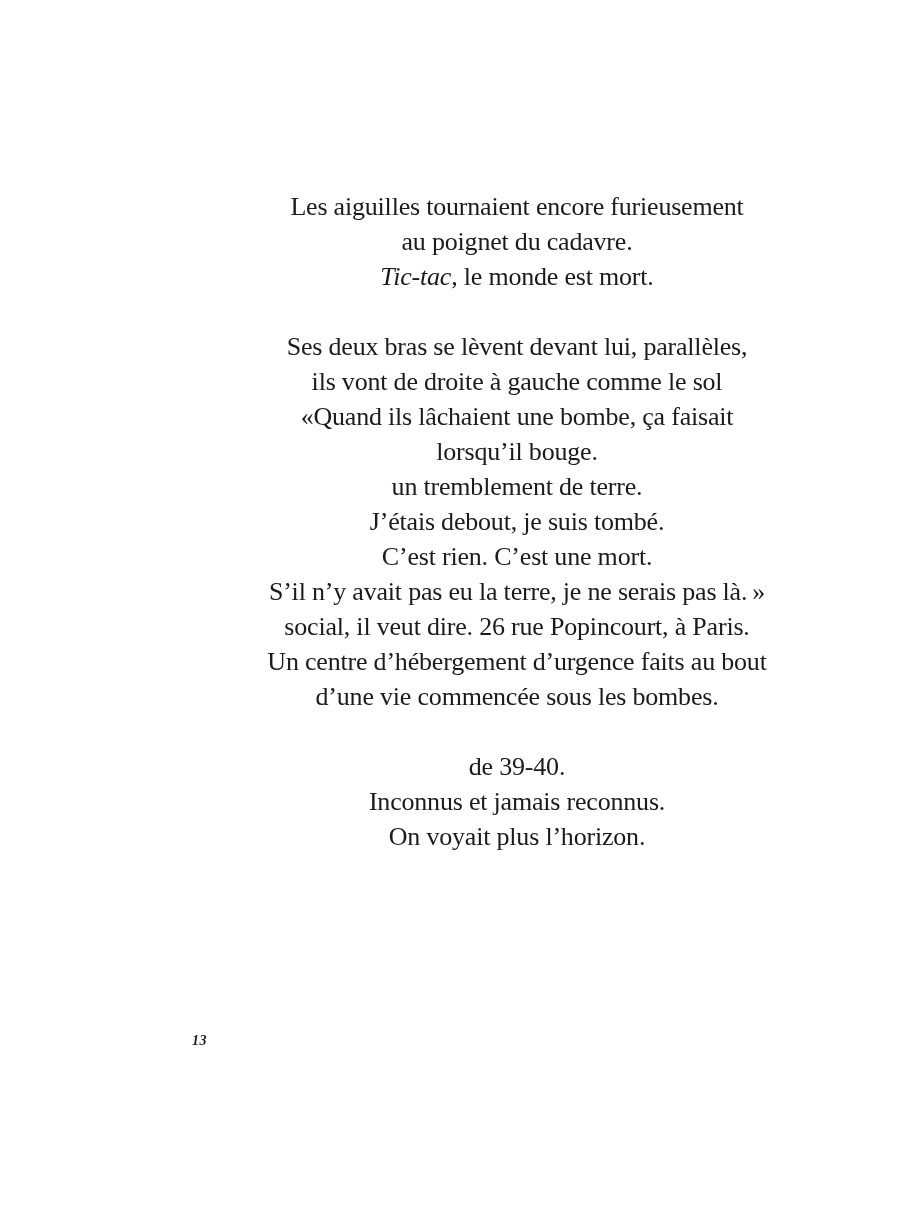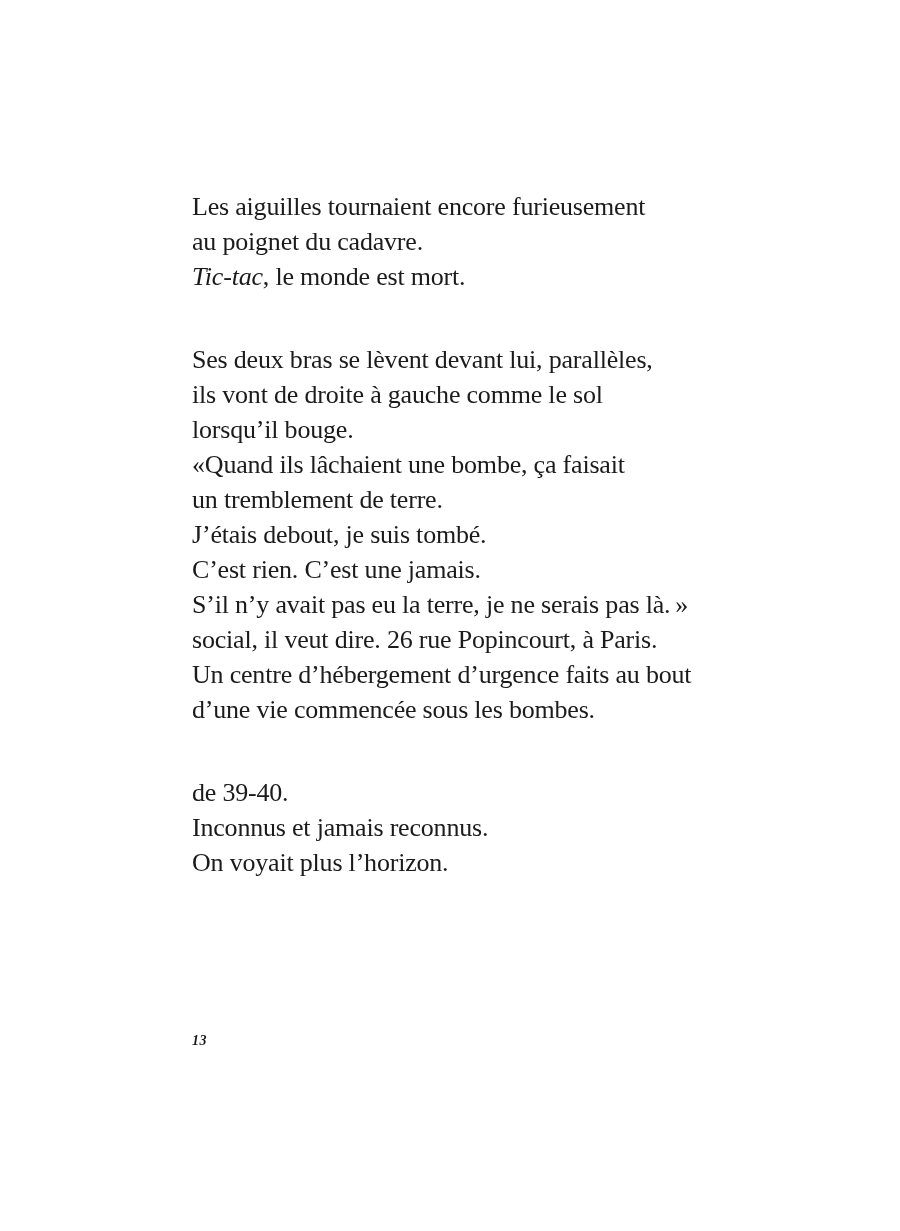--- a/index.html
+++ b/index.html
@@ -23,24 +23,25 @@
   .text-block {
     position: absolute;
     left: 192px;
     top: 189px;
     width: 650px;
     font-size: 26px;
     line-height: 35px;
     letter-spacing: -0.2px;
   }
   .para + .para {
-    margin-top: 48px;
+    margin-top: 35px;
   }
   .line {
     white-space: nowrap;
+    text-align: center;
   }
   .it {
     font-style: italic;
     margin-top: 40px;
   }
   .page-number {
     position: absolute;
     left: 192px;
     top: 1028px;
     font-size: 14px;
@@ -56,25 +57,25 @@
 <div class="page">
   <main class="text-block">
       <div class="para">
         <div class="line"><span>Les aiguilles tournaient encore furieusement</span></div>
         <div class="line"><span>au poignet du cadavre.</span></div>
         <div class="line"><span class="it">Tic-tac</span><span>, le monde est mort.</span></div>
       </div>
       <div class="para">
         <div class="line"><span>Ses deux bras se lèvent devant lui, parallèles,</span></div>
         <div class="line"><span>ils vont de droite à gauche comme le sol</span></div>
+        <div class="line"><span>«Quand ils lâchaient une bombe, ça faisait</span></div>
         <div class="line"><span>lorsqu’il bouge.</span></div>
-        <div class="line"><span>«Quand ils lâchaient une bombe, ça faisait</span></div>
         <div class="line"><span>un tremblement de terre.</span></div>
         <div class="line"><span>J’étais debout, je suis tombé.</span></div>
-        <div class="line"><span>C’est rien. C’est une jamais.</span></div>
+        <div class="line"><span>C’est rien. C’est une mort.</span></div>
         <div class="line"><span>S’il n’y avait pas eu la terre, je ne serais pas là. »</span></div>
         <div class="line"><span>social, il veut dire. 26 rue Popincourt, à Paris.</span></div>
         <div class="line"><span>Un centre d’hébergement d’urgence faits au bout</span></div>
         <div class="line"><span>d’une vie commencée sous les bombes.</span></div>
       </div>
       <div class="para">
         <div class="line"><span>de 39-40.</span></div>
         <div class="line"><span>Inconnus et jamais reconnus.</span></div>
         <div class="line"><span>On voyait plus l’horizon.</span></div>
       </div>

